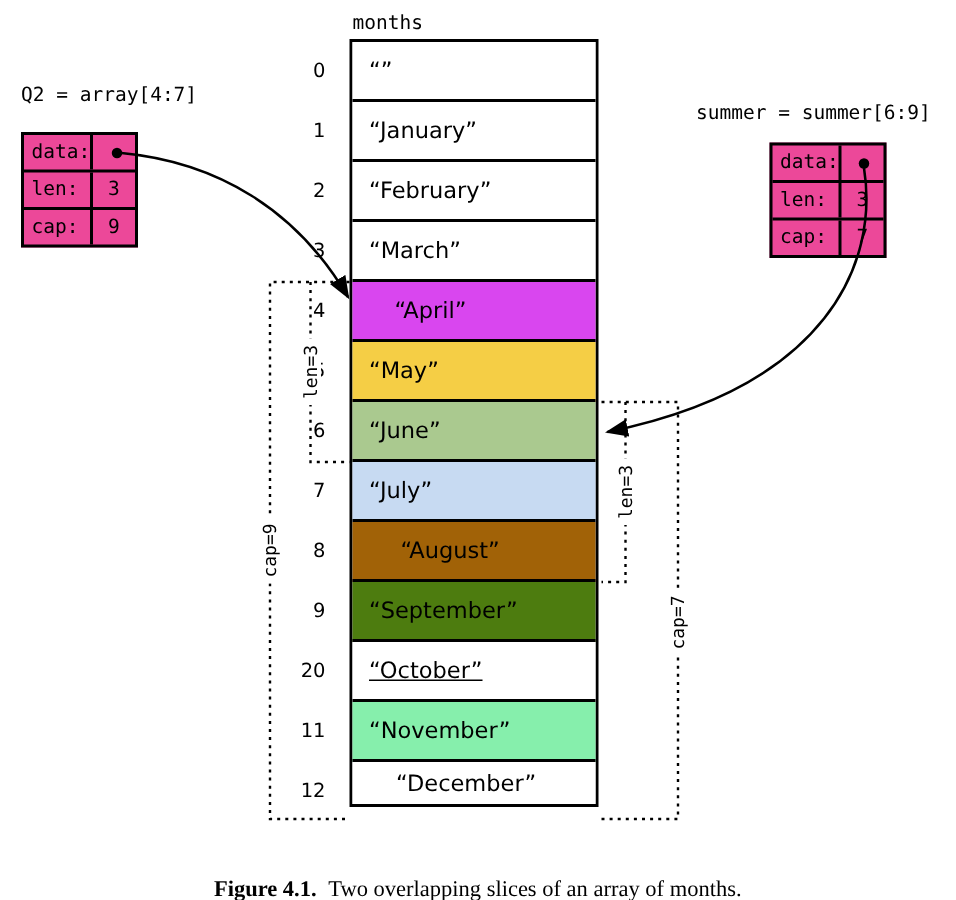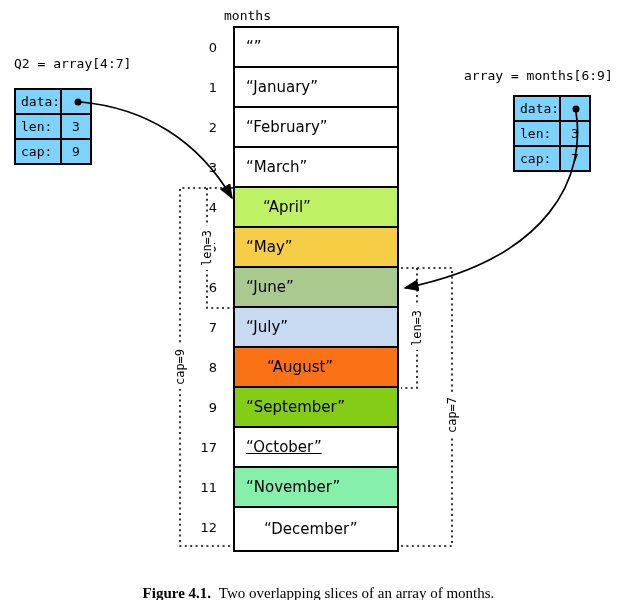--- a/index.html
+++ b/index.html
@@ -3,39 +3,39 @@
 <meta charset="utf-8">
 <style>
   html,body { margin:0; padding:0; background:#ffffff; }
   #figure {
     position:relative; width:637px; height:600px; background:#ffffff;
     font-family:"DejaVu Sans", sans-serif; color:#000; overflow:hidden;
   }
   .mono { font-family:"DejaVu Sans Mono", monospace; }
 
   
-  #months-label { position:absolute; left:224px; top:8px; font-size:13px; }
+  #months-label { position:absolute; left:235px; top:8px; font-size:13px; }
 
   
   #indices { position:absolute; left:190px; top:28px; width:34px; }
   .idx { height:40px; line-height:40px; text-align:right; padding-right:7px;
          font-size:13px; box-sizing:border-box; }
 
   
   #cells { position:absolute; left:233px; top:26px; width:166px;
            border:2px solid #000; box-sizing:border-box; background:#fff; }
   .cell { height:40px; box-sizing:border-box; border-bottom:2px solid #000;
           display:flex; align-items:center; padding-left:11px;
           font-size:15px; background:#fff; }
-  .cell:last-child { border-bottom:none; height:42px;padding-left:29px; }
+  .cell:last-child { border-bottom:none; height:28px;padding-left:29px; }
 
   
   .slice-title { position:absolute; font-size:13px; white-space:pre; }
   .slicebox { position:absolute; width:78px; border:2px solid #000;
-              box-sizing:border-box; background:#7dd3fc; }
+              box-sizing:border-box; background:#ec4899; }
   .srow { height:25px; box-sizing:border-box; border-bottom:2px solid #000;
           display:flex; align-items:stretch; font-size:13px; }
   .srow:last-child { border-bottom:none; height:23px; }
   .slabel { width:44px; display:flex; align-items:center; padding-left:5px;
             box-sizing:border-box; }
   .sval { flex:1; border-left:2px solid #000; display:flex;
           align-items:center; justify-content:center; }
 
   
   .rot { position:absolute; width:44px; height:14px; line-height:14px;
@@ -63,36 +63,36 @@
     <div class="idx">0</div>
     <div class="idx">1</div>
     <div class="idx">2</div>
     <div class="idx">3</div>
     <div class="idx">4</div>
     <div class="idx">5</div>
     <div class="idx">6</div>
     <div class="idx">7</div>
     <div class="idx">8</div>
     <div class="idx">9</div>
-    <div class="idx">17</div>
+    <div class="idx">20</div>
     <div class="idx">11</div>
     <div class="idx">12</div>
   </div>
 
   <div id="cells">
     <div class="cell" style="background-color: rgb(255, 255, 255);">“”</div>
     <div class="cell" style="background-color: rgb(255, 255, 255);">“January”</div>
     <div class="cell" style="background-color: rgb(255, 255, 255);">“February”</div>
     <div class="cell" style="background-color: rgb(255, 255, 255);">“March”</div>
-    <div class="cell" style="background-color: #bef264; padding-left: 28px;">“April”</div>
+    <div class="cell" style="background-color: #d946ef; padding-left: 28px;">“April”</div>
     <div class="cell" style="background-color: rgb(245, 206, 69);">“May”</div>
     <div class="cell" style="background-color: rgb(170, 201, 143);">“June”</div>
     <div class="cell" style="background-color: rgb(199, 218, 242);">“July”</div>
-    <div class="cell" style="background-color: #f97316; padding-left: 32px;">“August”</div>
-    <div class="cell" style="background-color: #84cc16; text-align: right;">“September”</div>
+    <div class="cell" style="background-color: #a16207; padding-left: 32px;">“August”</div>
+    <div class="cell" style="background-color: #4d7c0f; text-align: right;">“September”</div>
     <div class="cell" style="background-color: rgb(255, 255, 255); text-decoration: underline;">“October”</div>
     <div class="cell" style="background-color: #86efac;">“November”</div>
     <div class="cell" style="background-color: rgb(255, 255, 255);">“December”</div>
   </div>
 
   <div class="slice-title mono" style="left:14px; top:56px;">Q2 = array[4:7]</div>
   <div class="slicebox mono" style="left:14px; top:88px;">
     <div class="srow">
       <span class="slabel">data:</span>
       <span class="sval"></span>
@@ -100,21 +100,21 @@
     <div class="srow">
       <span class="slabel">len:</span>
       <span class="sval">3</span>
     </div>
     <div class="srow">
       <span class="slabel">cap:</span>
       <span class="sval">9</span>
     </div>
   </div>
 
-  <div class="slice-title mono" style="left:464px; top:68px;">array = months[6:9]</div>
+  <div class="slice-title mono" style="left:464px; top:68px;">summer = summer[6:9]</div>
   <div class="slicebox mono" style="left:513px; top:95px;">
     <div class="srow">
       <span class="slabel">data:</span>
       <span class="sval"></span>
     </div>
     <div class="srow">
       <span class="slabel">len:</span>
       <span class="sval">3</span>
     </div>
     <div class="srow">

